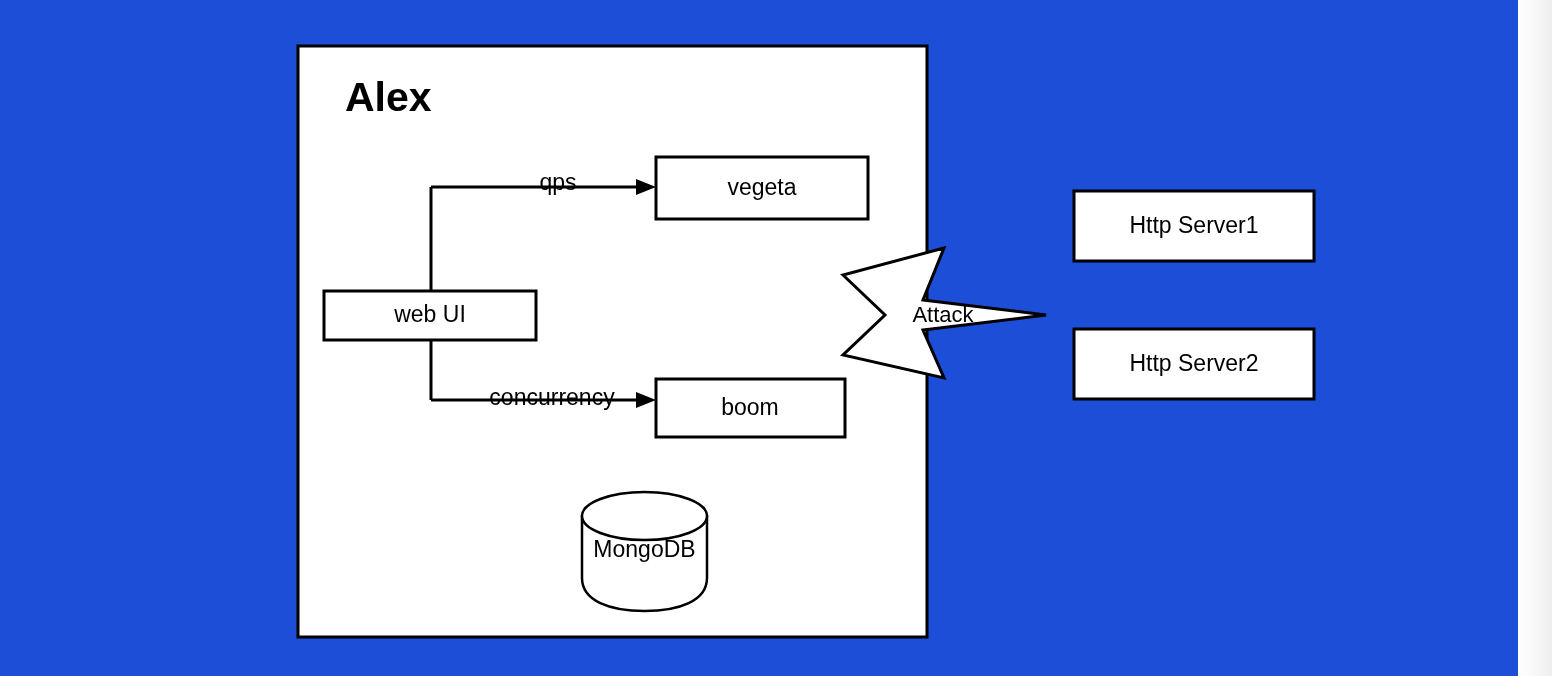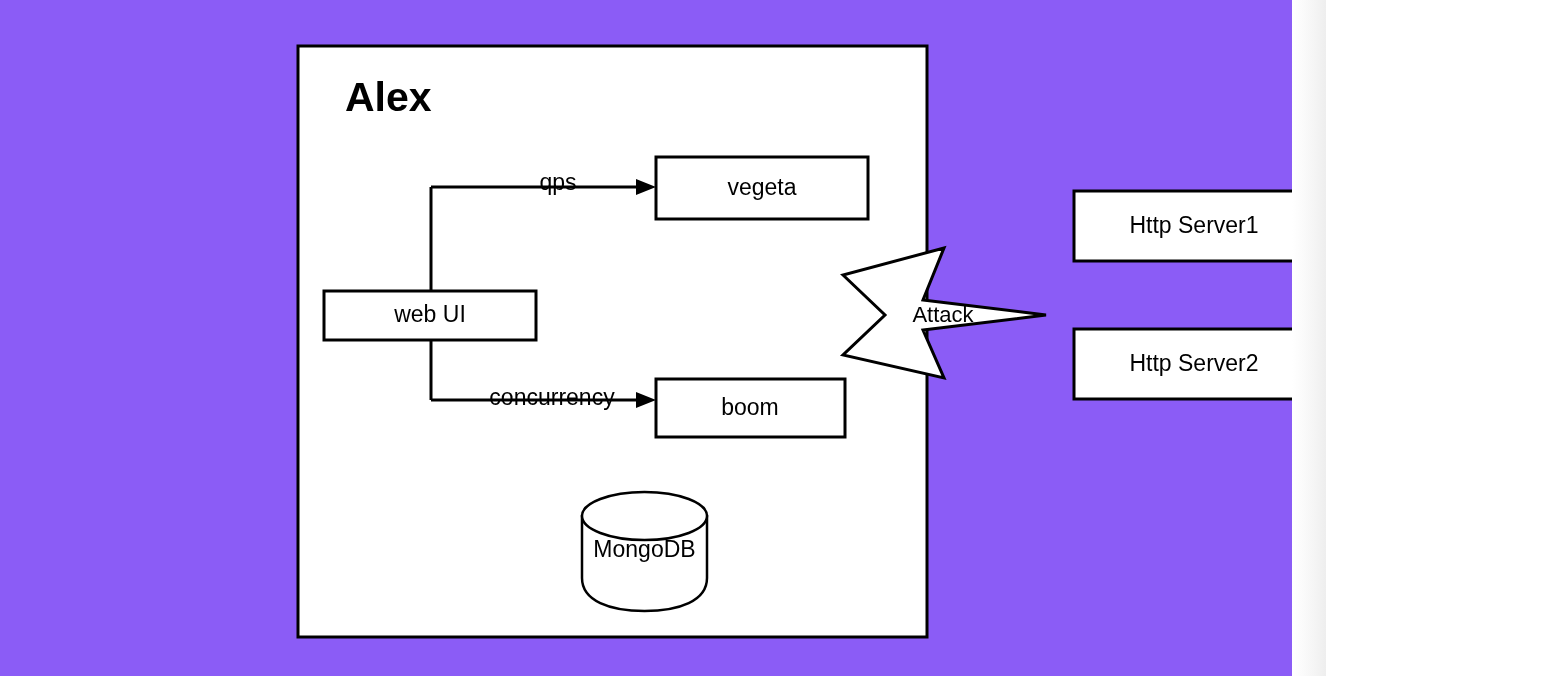--- a/index.html
+++ b/index.html
@@ -10,23 +10,23 @@
   body {
     width: 1552px;
     height: 676px;
     background: #ffffff;
     font-family: "Liberation Sans", sans-serif;
     overflow: hidden;
   }
 
   #canvas {
     position: relative;
-    width: 1326px;
-    height: 676px;
-    background: #8b5cf6;
+    width: 1552px;
+    height: 676px;
+    background: #1d4ed8;
   }
 
   
   #page-edge-shadow {
     position: absolute;
     top: 0;
     right: 0;
     width: 34px;
     height: 676px;
     background: linear-gradient(to right, #ffffff 0%, #fbfbfb 30%, #f4f4f4 70%, #eeeeee 100%);

